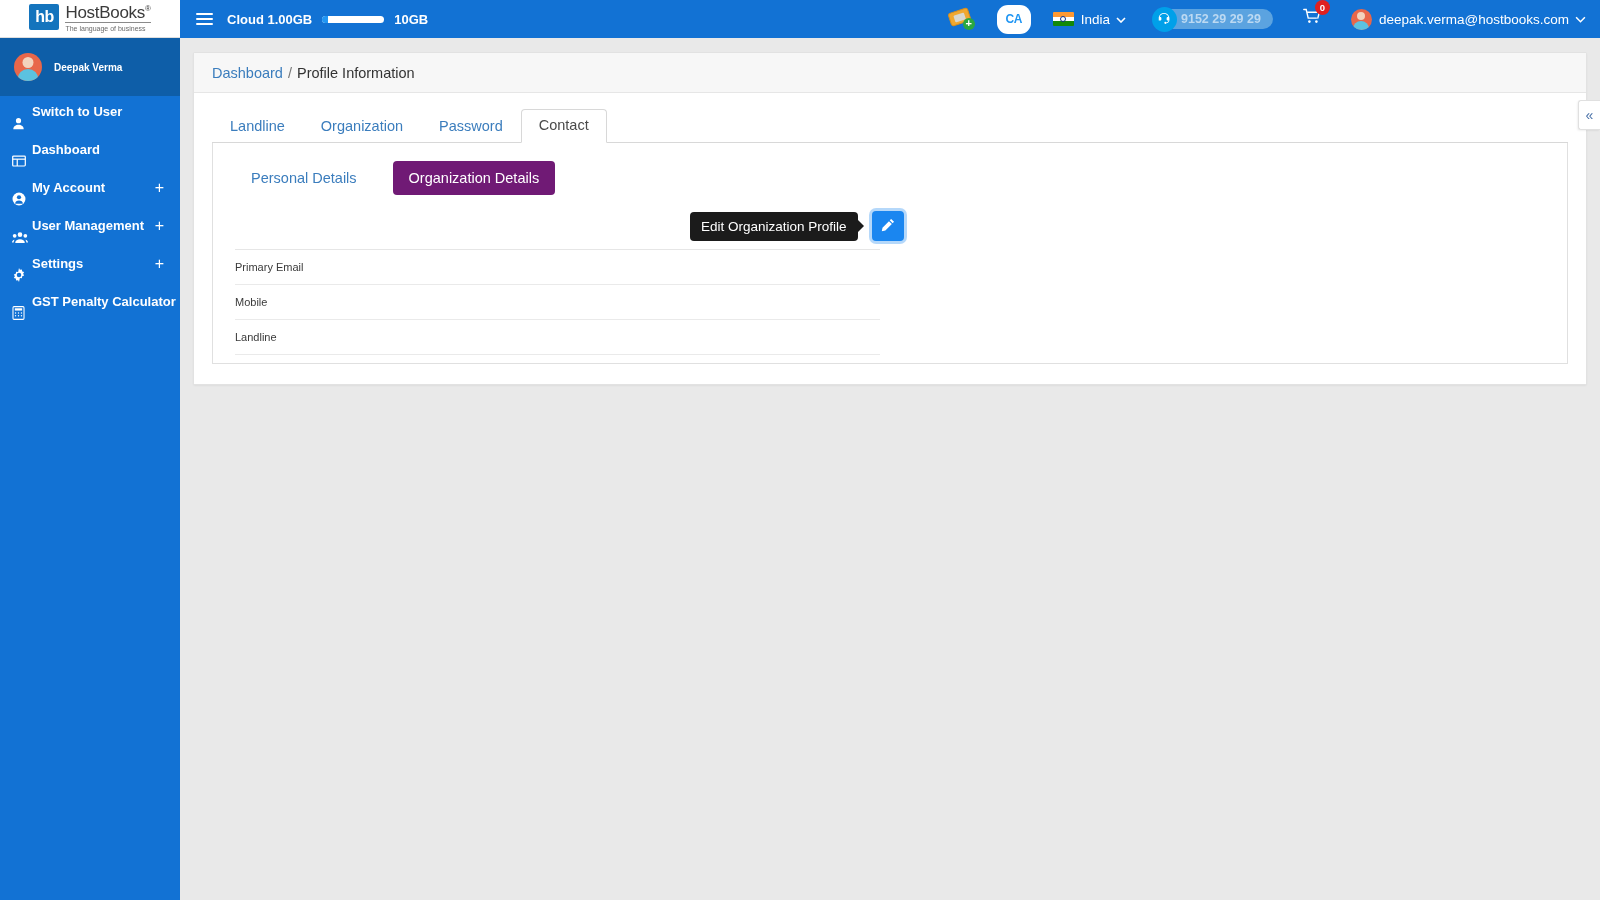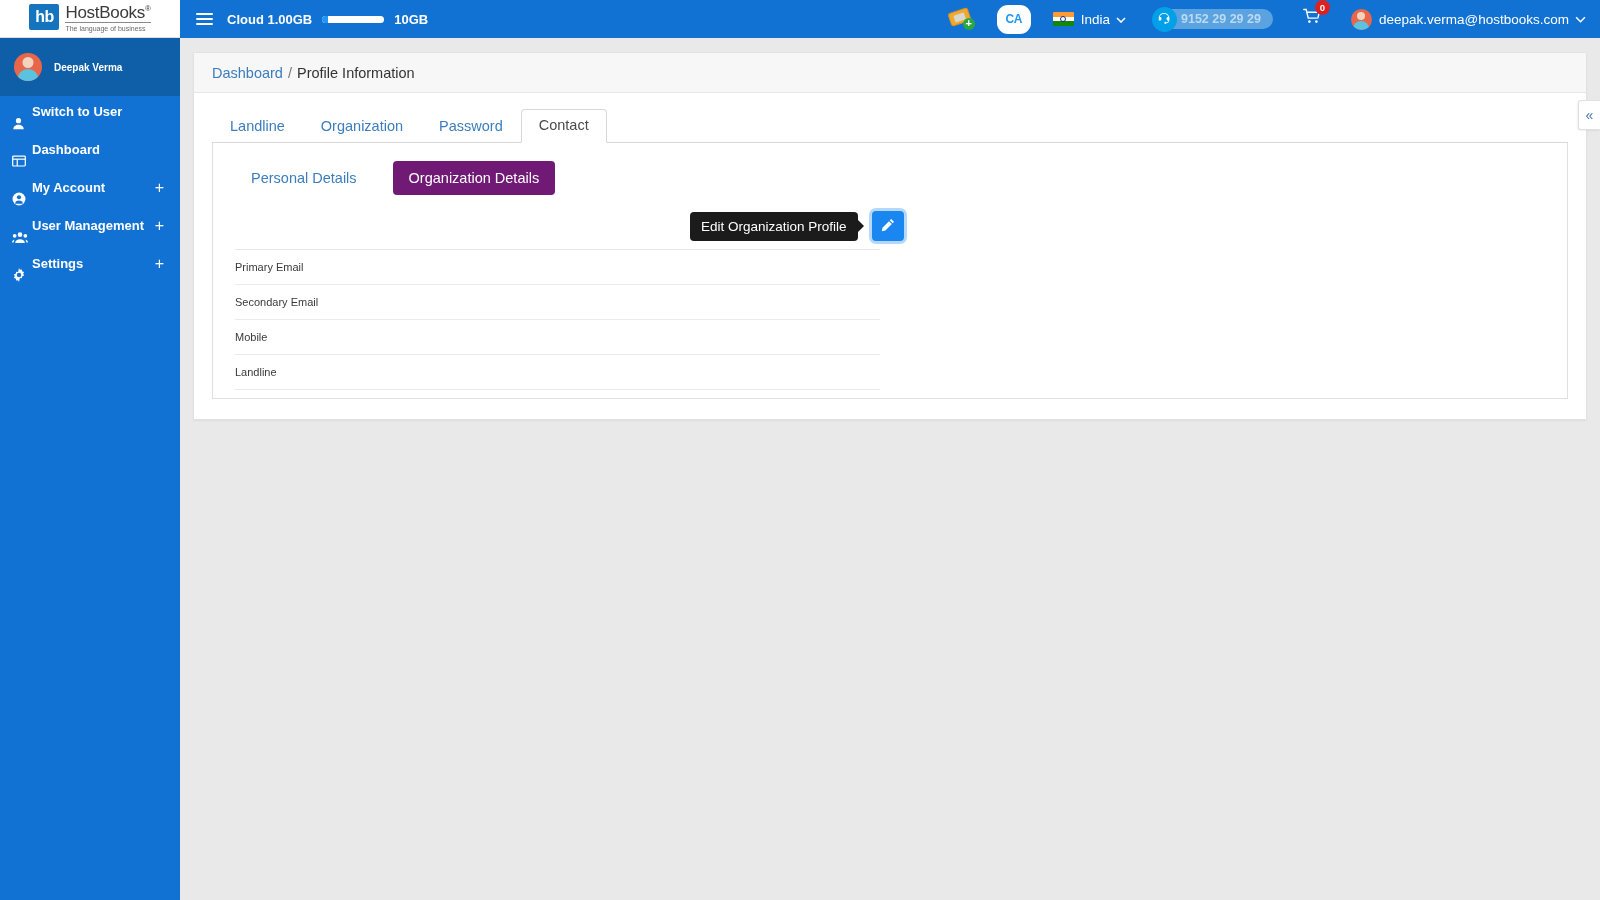--- a/index.html
+++ b/index.html
@@ -353,20 +353,35 @@
           <svg width="14" height="14" viewBox="0 0 16 16" fill="#ffffff">
               <path d="M8 0l1 2.1 2.3-.5.4 2.3 2.2.8-1.2 2 1.2 2-2.2.8-.4 2.3-2.3-.5L8 16l-1-2.1-2.3.5-.4-2.3-2.2-.8 1.2-2-1.2-2 2.2-.8.4-2.3 2.3.5z"></path>
               <circle cx="8" cy="8" r="2.6" fill="#1272d4"></circle>
             </svg>
         </span>
         <span class="mi-label">Settings</span>
         <span class="mi-plus">+</span>
       </div>
 
 
+      <div class="menu-item">
+        <span class="mi-icon">
+          <svg width="13" height="14" viewBox="0 0 14 16" fill="none" stroke="#ffffff" stroke-width="1.2">
+              <rect x="0.7" y="0.7" width="12.6" height="14.6" rx="1.2"></rect>
+              <rect x="2.8" y="2.6" width="8.4" height="2.6" fill="#ffffff" stroke="none"></rect>
+              <circle cx="3.6" cy="8" r="0.8" fill="#ffffff" stroke="none"></circle>
+              <circle cx="7" cy="8" r="0.8" fill="#ffffff" stroke="none"></circle>
+              <circle cx="10.4" cy="8" r="0.8" fill="#ffffff" stroke="none"></circle>
+              <circle cx="3.6" cy="11.2" r="0.8" fill="#ffffff" stroke="none"></circle>
+              <circle cx="7" cy="11.2" r="0.8" fill="#ffffff" stroke="none"></circle>
+              <circle cx="10.4" cy="11.2" r="0.8" fill="#ffffff" stroke="none"></circle>
+            </svg>
+        </span>
+        <span class="mi-label">GST Penalty Calculator</span>
+      </div>
     </nav>
   </aside>
 
   <header class="topbar">
     <div class="hamburger">
       <span></span>
         <span></span>
         <span></span>
     </div>
     <div class="cloud-label">Cloud 1.00GB</div>
@@ -470,24 +485,20 @@
           </div>
 
           <div class="divider"></div>
 
           <div class="field-list" id="fieldList">
               <div class="field-row">
                 <div class="field-label">Primary Email</div>
                 <div class="field-value"></div>
               </div>
               <div class="field-row">
-                <div class="field-label">Secondary Email</div>
-                <div class="field-value"></div>
-              </div>
-              <div class="field-row">
                 <div class="field-label">Mobile</div>
                 <div class="field-value"></div>
               </div>
               <div class="field-row">
                 <div class="field-label">Landline</div>
                 <div class="field-value"></div>
               </div>
             </div>
 
         </div>

